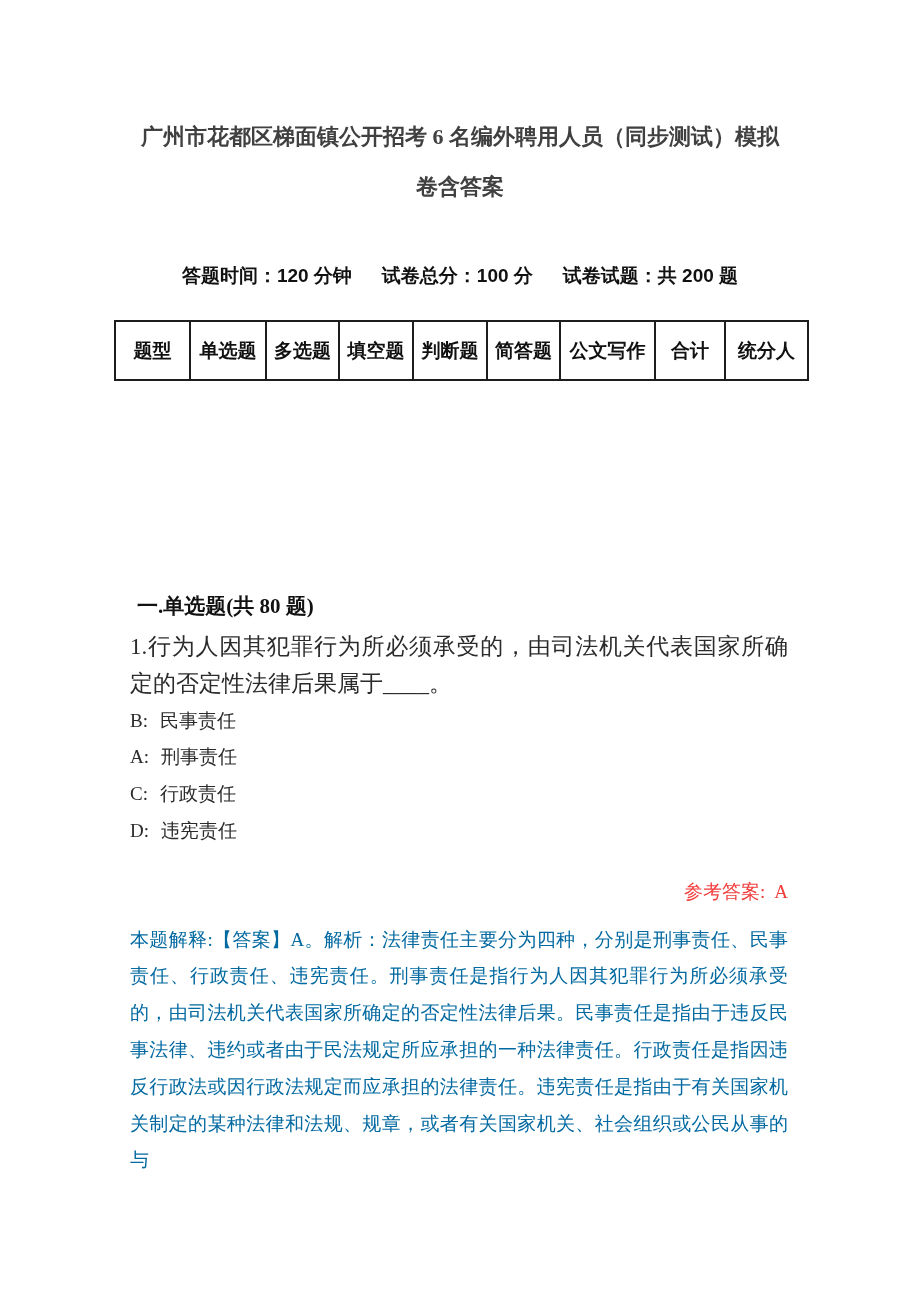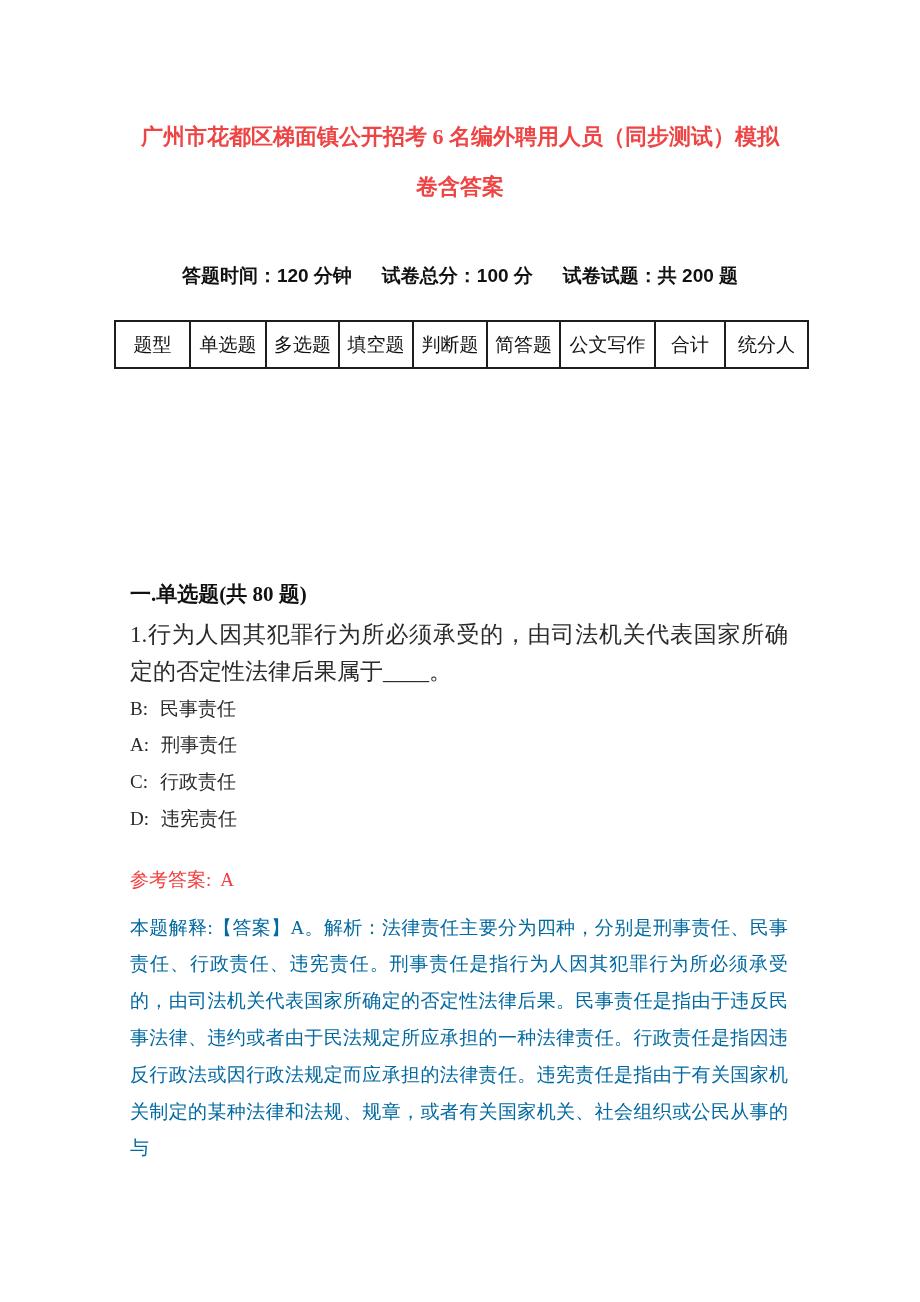--- a/index.html
+++ b/index.html
@@ -11,21 +11,21 @@
     font-family: "Liberation Serif", "DejaVu Serif", serif;
     color: #2b2b2b;
   }
   .title {
     width: 650px;
     margin: 112px auto 0;
     text-align: center;
     font-size: 22px;
     line-height: 50px;
     font-weight: 700;
-    color: #ef4444;
+    color: #404040;
   }
   .title-line { display: block; }
   .exam-info {
     margin-top: 49px;
     display: flex;
     justify-content: center;
     gap: 30px;
     font-family: "Liberation Sans", "DejaVu Sans", sans-serif;
     font-weight: 700;
     font-size: 19px;
@@ -36,32 +36,32 @@
     margin: 29px 0 0 114px;
     width: 693px;
     border-collapse: collapse;
     table-layout: fixed;
     font-family: "Liberation Sans", "DejaVu Sans", sans-serif;
     font-size: 19px;
     color: #111111;
   }
   .score-table th, .score-table td {
     border: 2px solid #1d1d1d;
-    height: 47px;
+    height: 59px;
     padding: 0;
     text-align: center;
     vertical-align: middle;
-    font-weight: 400;
+    font-weight: 700;
   }
   .content {
     margin-left: 130px;
     margin-right: 132px; 
   }
   .section-heading {
-    margin: 210px 0 0;
+    margin: 210px 7px 0;
     font-size: 21px;
     line-height: 30px;
     font-weight: 700;
     color: #111111;
   }
   .question-text {
     margin: 8px 0 0;
     font-size: 23px;
     line-height: 36.8px;
     text-align: justify;
@@ -71,20 +71,21 @@
   .option {
     font-size: 19px;
     line-height: 36.8px;
   }
   .opt-label { margin-right: 12px; }
   .ref-answer {
     margin: 24px 0 0;
     font-size: 19px;
     line-height: 36.8px;
     color: #f23d3d;
+    text-align: right;
   }
   .ref-label { margin-right: 9px; }
   .explanation {
     margin: 11px 0 0;
     font-size: 19px;
     line-height: 36.8px;
     color: #0369a1;
     text-align: justify;
     text-align-last: justify;
     text-justify: inter-character;

